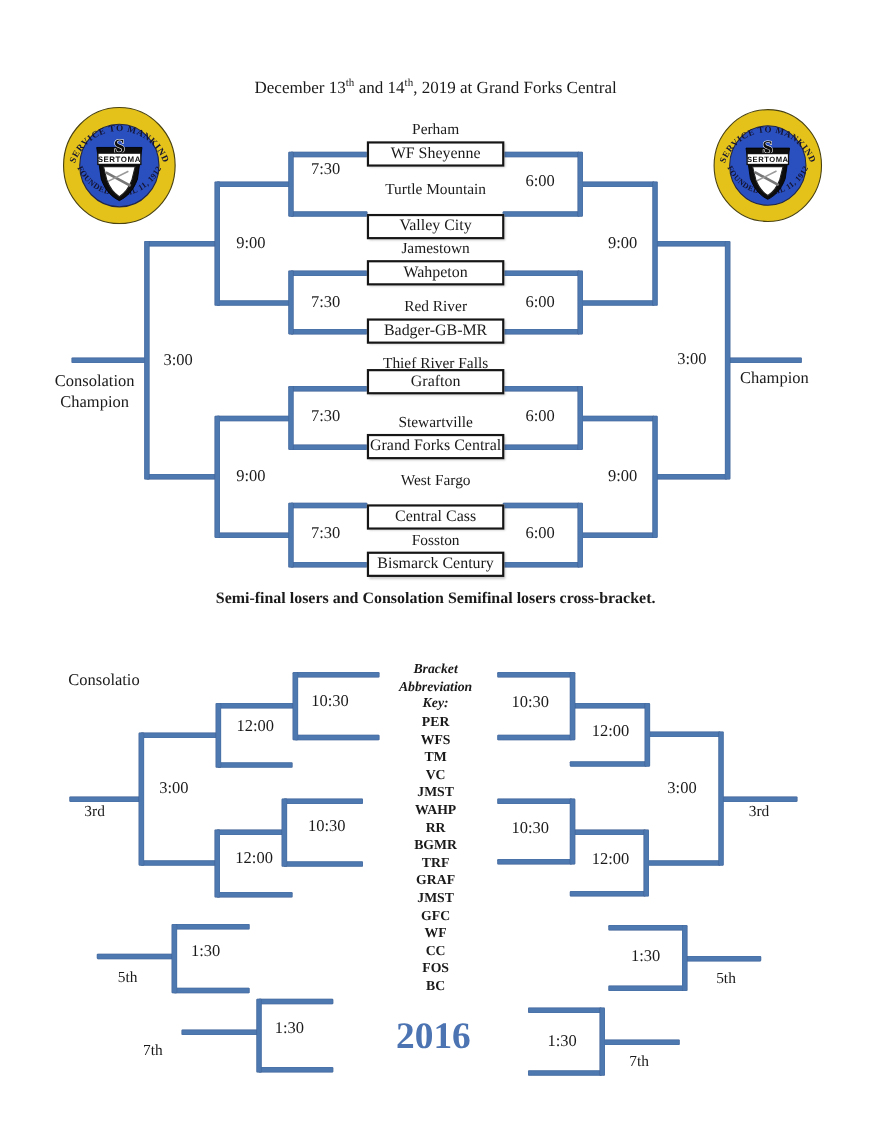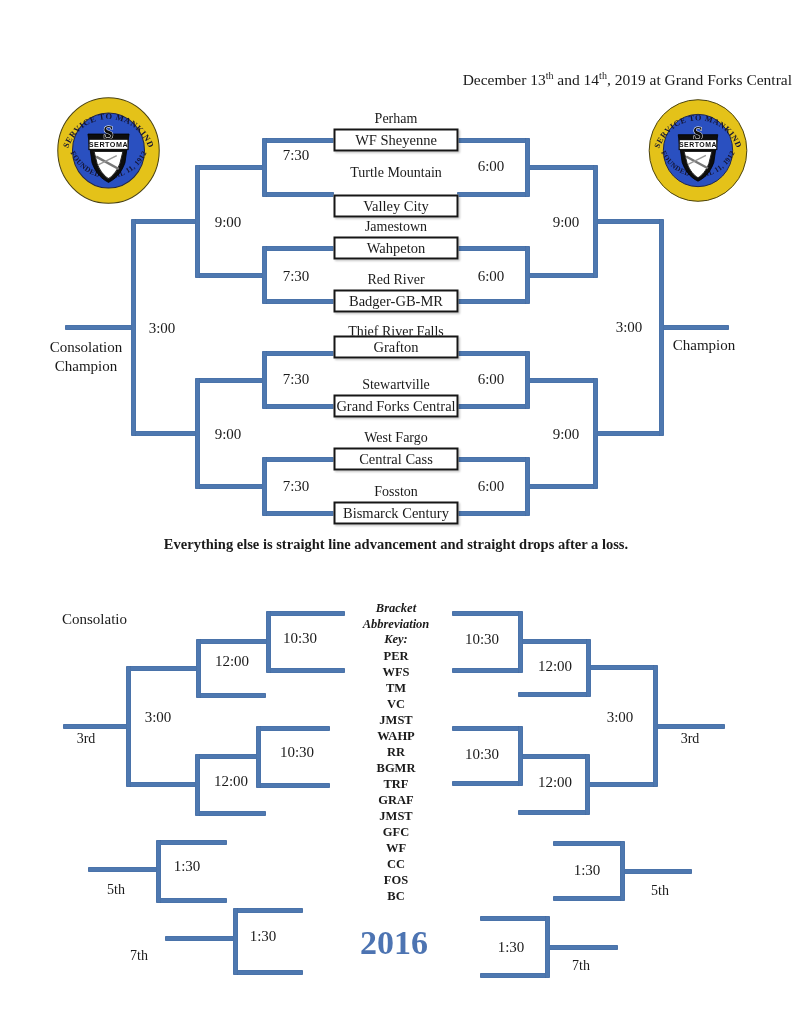--- a/index.html
+++ b/index.html
@@ -4,21 +4,21 @@
 <style>
   html,body{margin:0;padding:0;background:#ffffff;}
   #page{position:relative;width:792px;height:1024px;background:#ffffff;overflow:hidden;
         font-family:"Liberation Serif","DejaVu Serif",serif;color:#1a1a1a;}
   .abs{position:absolute;}
   .ctr{position:absolute;transform:translate(-50%,-50%);white-space:nowrap;z-index:3;}
   .bline{position:absolute;background:var(--line-blue,#4e78b0);border-radius:1px;z-index:1;
          box-shadow:inset 0 0 1px rgba(30,50,90,.6);}
   .title{position:absolute;left:0;top:42px;width:100%;text-align:center;
          font-size:26px;font-weight:bold;letter-spacing:.2px;z-index:3;}
-  .subtitle{position:absolute;left:0;top:70px;width:100%;text-align:right;font-size:15.5px;z-index:3;}
+  .subtitle{position:absolute;left:0;top:70px;width:100%;text-align:center;font-size:15.5px;z-index:3;}
   .subtitle sup{font-size:10px;}
   .seed{font-size:14px;}
   .teambox{width:125px;height:23px;background:#fff;border:2.5px solid #161616;box-sizing:border-box;
            display:flex;align-items:center;justify-content:center;font-size:14.5px;
            box-shadow:1.5px 1.5px 2px rgba(0,0,0,.22);z-index:4;}
   .teambox span{white-space:nowrap;}
   .time{font-size:15px;}
   .place{font-size:14px;}
   .sidelabel{font-size:15px;text-align:center;line-height:19px;}
   .notes{position:absolute;left:0;top:536px;width:100%;text-align:center;
@@ -181,21 +181,21 @@
     </div>
   <div class="ctr seed" style="left:396px;top:332px">Thief River Falls</div>
   <div class="ctr teambox" style="left:396px;top:347px">
       <span>Grafton</span>
     </div>
   <div class="ctr seed" style="left:396px;top:385px">Stewartville</div>
   <div class="ctr teambox" style="left:396px;top:406px">
       <span>Grand Forks Central</span>
     </div>
   <div class="ctr seed" style="left:396px;top:438px">West Fargo</div>
-  <div class="ctr teambox" style="left:396px;top:459px">
+  <div class="ctr teambox" style="left:396px;top:470px">
       <span>Central Cass</span>
     </div>
   <div class="ctr seed" style="left:396px;top:492px">Fosston</div>
   <div class="ctr teambox" style="left:396px;top:513px">
       <span>Bismarck Century</span>
     </div>
 
   <div class="ctr time" style="left:296px;top:155px">7:30</div>
   <div class="ctr time" style="left:296px;top:276px">7:30</div>
   <div class="ctr time" style="left:296px;top:379px">7:30</div>
@@ -214,21 +214,21 @@
   <div class="ctr time" style="left:162px;top:328px">3:00</div>
   <div class="ctr time" style="left:629px;top:327px">3:00</div>
 
   <div class="ctr sidelabel" style="left:86px;top:357px">
       <div>Consolation</div>
       <div>Champion</div>
     </div>
   <div class="ctr sidelabel" style="left:704px;top:345px">Champion</div>
 
   <div class="notes">
-    <div>Everything else is straight line advancement and straight drops after a loss.</div>
+    <div>Semi-final losers and Consolation Semifinal losers cross-bracket.</div>
   </div>
 
   <div class="conslabel">Consolatio</div>
 
   <div class="ctr time" style="left:300px;top:638px">10:30</div>
   <div class="ctr time" style="left:232px;top:661px">12:00</div>
   <div class="ctr time" style="left:158px;top:717px">3:00</div>
   <div class="ctr time" style="left:297px;top:752px">10:30</div>
   <div class="ctr time" style="left:231px;top:781px">12:00</div>
   <div class="ctr place" style="left:86px;top:739px">3rd</div>

